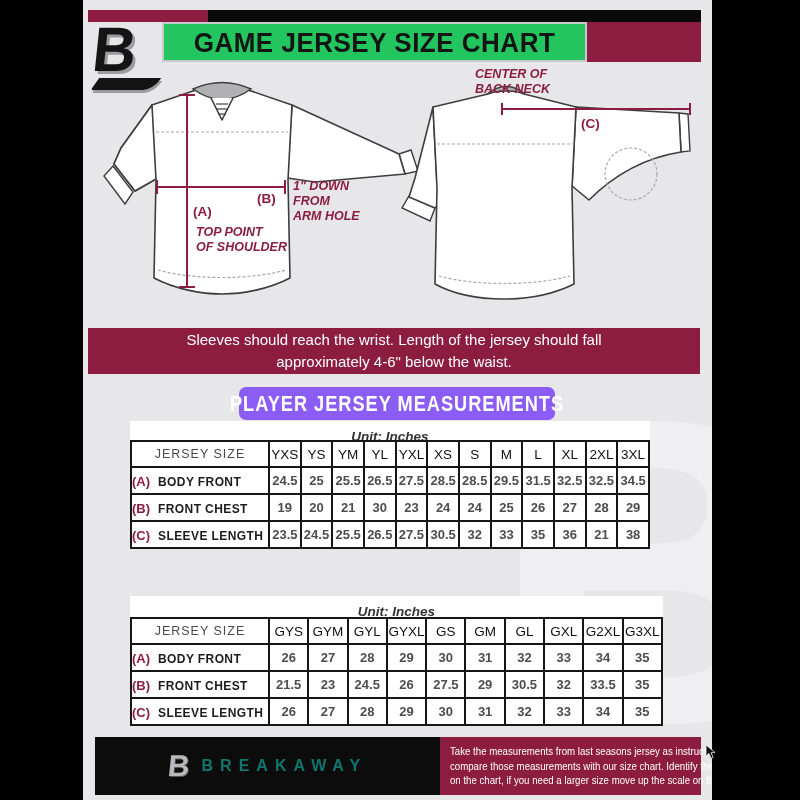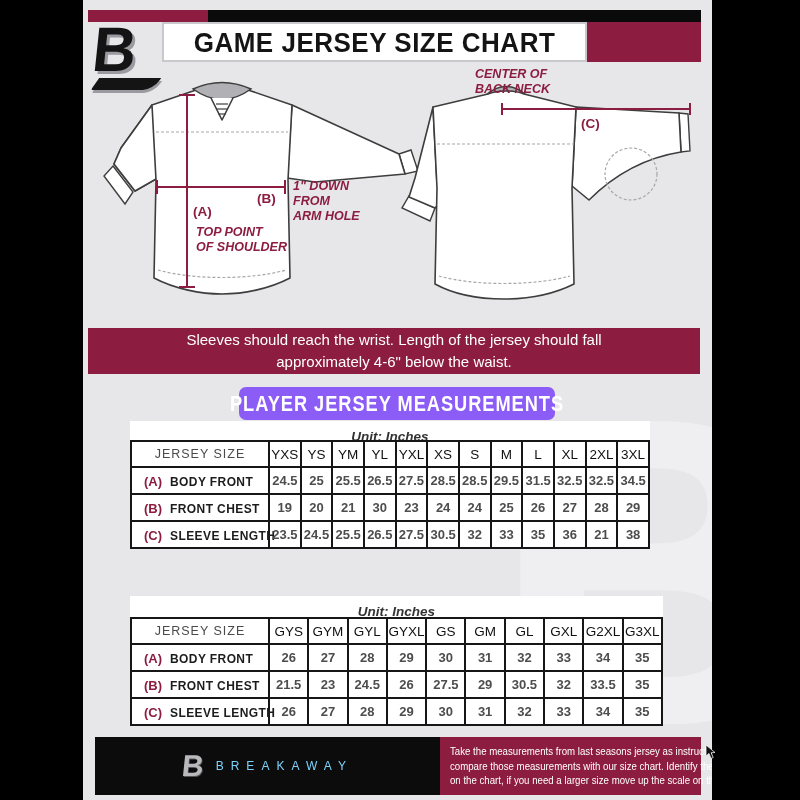--- a/index.html
+++ b/index.html
@@ -8,21 +8,21 @@
   .doc{position:absolute;left:83px;top:0;width:629px;height:800px;background:#e7e7e9;overflow:hidden;}
 
   
   .watermark{position:absolute;left:408px;top:352px;font-size:440px;line-height:1;
              font-weight:bold;color:#f1f1f3;opacity:.8;z-index:0;}
 
   
   .bar1{position:absolute;left:5px;top:10px;width:613px;height:12px;display:flex;z-index:2;}
   .bar1 .mseg{width:120px;height:100%;background:#8c1d40;}
   .bar1 .bseg{flex:1;height:100%;background:#0a0a0a;}
-  .titlebox{position:absolute;left:79px;top:22px;width:425px;height:40px;background:#ffffff;
+  .titlebox{position:absolute;left:79px;top:22px;width:425px;height:40px;background:#22c55e;
             border:2px solid #c9c9cd;box-sizing:border-box;display:flex;align-items:center;
             justify-content:center;z-index:2;}
   .titlebox span{font-size:26px;font-weight:bold;letter-spacing:.5px;color:#141414;
                  transform:scaleY(1.08);white-space:nowrap;}
   .mblock{position:absolute;left:504px;top:22px;width:114px;height:40px;background:#8c1d40;z-index:2;}
   .logo{position:absolute;left:10px;top:20px;width:74px;height:82px;z-index:3;}
   .logo .glyph{font-size:60px;font-weight:bold;color:#141414;transform:skewX(-6deg) scaleY(1.05);
                display:block;line-height:1;text-shadow:3px 3px 0 #9a9aa0;}
   .logo .swoosh{position:absolute;left:2px;top:58px;width:62px;height:12px;background:#141414;
                 border-radius:0 0 10px 2px;transform:skewX(-35deg);box-shadow:3px 3px 0 #9a9aa0;}
@@ -51,31 +51,31 @@
   .unitstrip{position:absolute;left:47px;height:31px;background:#fff;display:flex;align-items:center;
              justify-content:center;font-size:13.5px;font-weight:bold;font-style:italic;color:#333;z-index:2;}
 
   
   table.size-table{position:absolute;border-collapse:collapse;table-layout:fixed;background:#fff;z-index:2;}
   .size-table th,.size-table td{border:2px solid #161616;padding:0;}
   .size-table thead th{height:24px;margin-left:12px;}
   .size-table tbody th,.size-table tbody td{height:25px;}
   .size-table .lblcell{font-size:12.5px;font-weight:normal;color:#4a4a4a;letter-spacing:1px;text-align:center;}
   .size-table .sizecell{font-size:13.5px;font-weight:normal;color:#101010;text-align:center;}
-  .size-table .rowlbl{text-align:left;padding-left:12px;white-space:nowrap;margin-top:40px;}
+  .size-table .rowlbl{text-align:left;padding-left:0;white-space:nowrap;margin-top:40px;}
   .size-table .rowlbl .key{color:#8c1d40;font-weight:bold;font-size:13px;margin-right:8px;}
   .size-table .rowlbl .lbl{color:#1c1c1c;font-weight:bold;font-size:12px;letter-spacing:.4px;}
   .size-table td.val{font-size:13px;font-weight:600;color:#4d4d4d;text-align:center;}
 
   
   .footer-black{position:absolute;left:12px;top:737px;width:345px;height:58px;background:#0c0c0c;
                 display:flex;align-items:center;justify-content:center;gap:12px;z-index:2;}
   .footer-black .fglyph{font-size:30px;font-weight:bold;color:#b9b9bd;transform:skewX(-6deg);
                         text-shadow:1px 1px 0 #555;}
-  .footer-black .fbrand{color:#7dd3fc;font-size:12px;font-weight:normal;letter-spacing:7px;}
+  .footer-black .fbrand{color:#0f766e;font-size:16px;font-weight:bold;letter-spacing:7px;}
   .footer-maroon{position:absolute;left:357px;top:737px;width:261px;height:58px;background:#8c1d40;
                  color:#fff;display:flex;flex-direction:column;justify-content:center;
                  padding:0 0 0 10px;box-sizing:border-box;z-index:2;}
   .footer-maroon div{font-size:10.5px;line-height:1.38;white-space:nowrap;transform:scaleX(.92);
                      transform-origin:left center;}
 
   .cursor{position:absolute;left:705px;top:744px;z-index:5;}
 </style>
 </head>
 <body>

